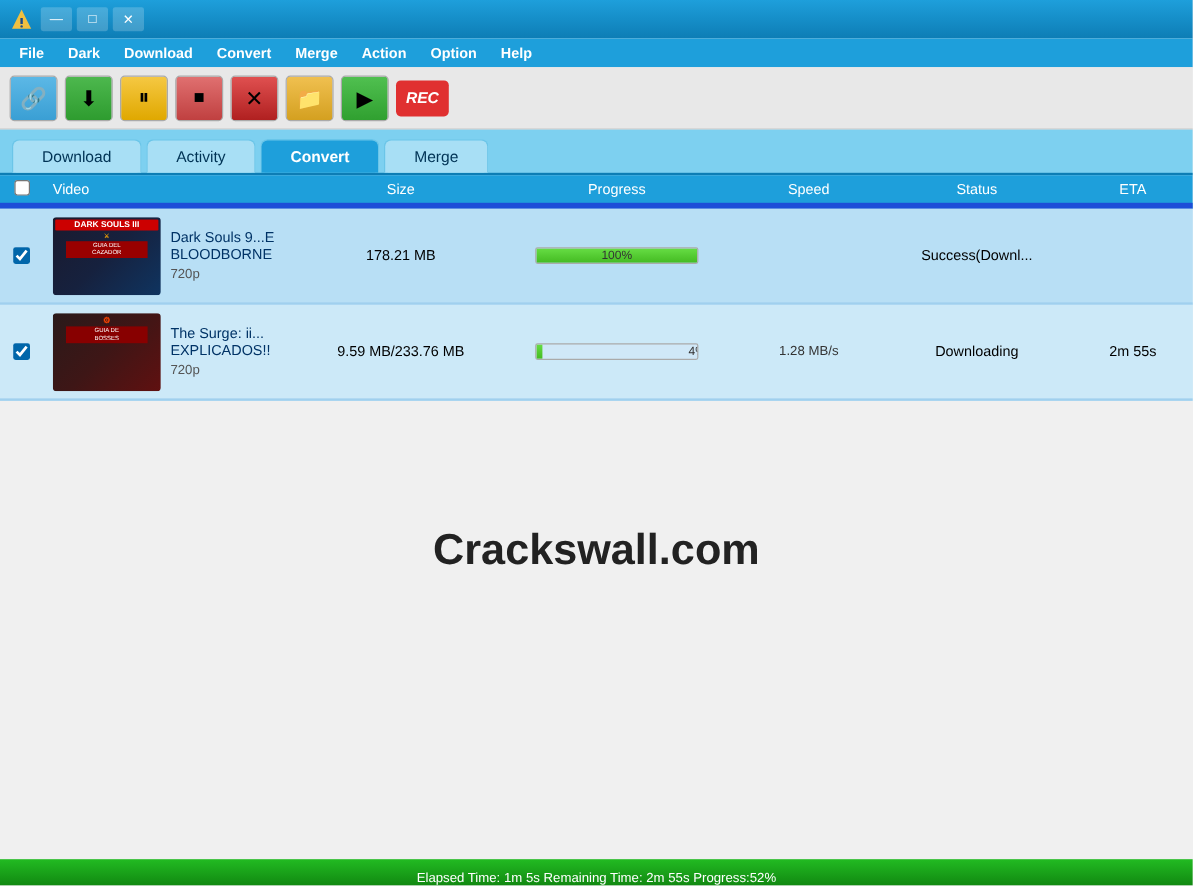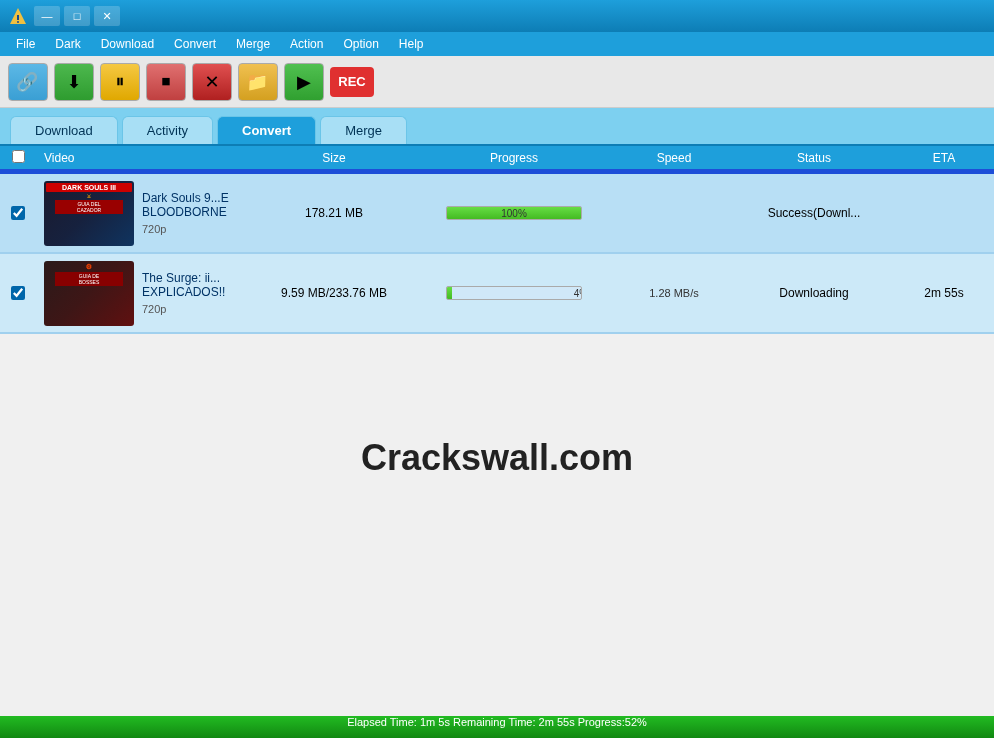--- a/index.html
+++ b/index.html
@@ -28,20 +28,21 @@
 
     
     .menubar {
       background: #1e9fdb;
       height: 24px;
       display: flex;
       align-items: center;
       padding: 0 8px;
       gap: 4px;
       color: white;
+      font-weight: bold;
     }
     .menubar-item {
       padding: 2px 8px;
       font-size: 12px;
       cursor: pointer;
       border-radius: 2px;
       color: white;
     }
 
     
@@ -62,21 +63,21 @@
       display: flex; align-items: center; justify-content: center;
       font-size: 18px;
     }
     .btn-add { background: linear-gradient(to bottom, #5cb8e6, #3a9fd4); }
     .btn-download { background: linear-gradient(to bottom, #4db84e, #2e9c2f); }
     .btn-pause { background: linear-gradient(to bottom, #f5c842, #e0a800); }
     .btn-stop { background: linear-gradient(to bottom, #e07070, #c04040); }
     .btn-delete { background: linear-gradient(to bottom, #e05050, #b02020); }
     .btn-folder { background: linear-gradient(to bottom, #f0c050, #d4a020); }
     .btn-convert { background: linear-gradient(to bottom, #50c050, #30a030); }
-    .btn-rec { background: #e03030; color: white; font-size: 13px; font-weight: bold; border-radius: 4px; width: 44px; height: 30px; border: none; }
+    .btn-rec { background: #e03030; color: white; font-size: 13px; font-weight: bold; border-radius: 4px; width: 44px; height: 30px; border: none; font-style: italic; }
 
     
     .tabs-bar {
       background: #7dd0f0;
       height: 38px;
       display: flex;
       align-items: flex-end;
       padding: 0 10px;
       border-bottom: 2px solid #0d7db5;
     }
@@ -164,21 +165,21 @@
       height: 100%; background: linear-gradient(to bottom, #66dd44, #44bb22);
     }
     .progress-text { font-size: 10px; color: #333; position: absolute; width: 100%; text-align: center; top: 1px; }
 
     
     .statusbar {
       position: absolute;
       bottom: 0; left: 0; right: 0;
       height: 22px;
       background: linear-gradient(to bottom, #22bb22, #118811);
-      display: flex; align-items: flex-start; justify-content: center;
+      display: flex; align-items: flex-end; justify-content: center;
       color: white; font-size: 11px;
     }
 
     
     .watermark {
       position: absolute;
       left: 50%; top: 62%;
       transform: translate(-50%, -50%);
       font-size: 36px;
       font-weight: bold;

